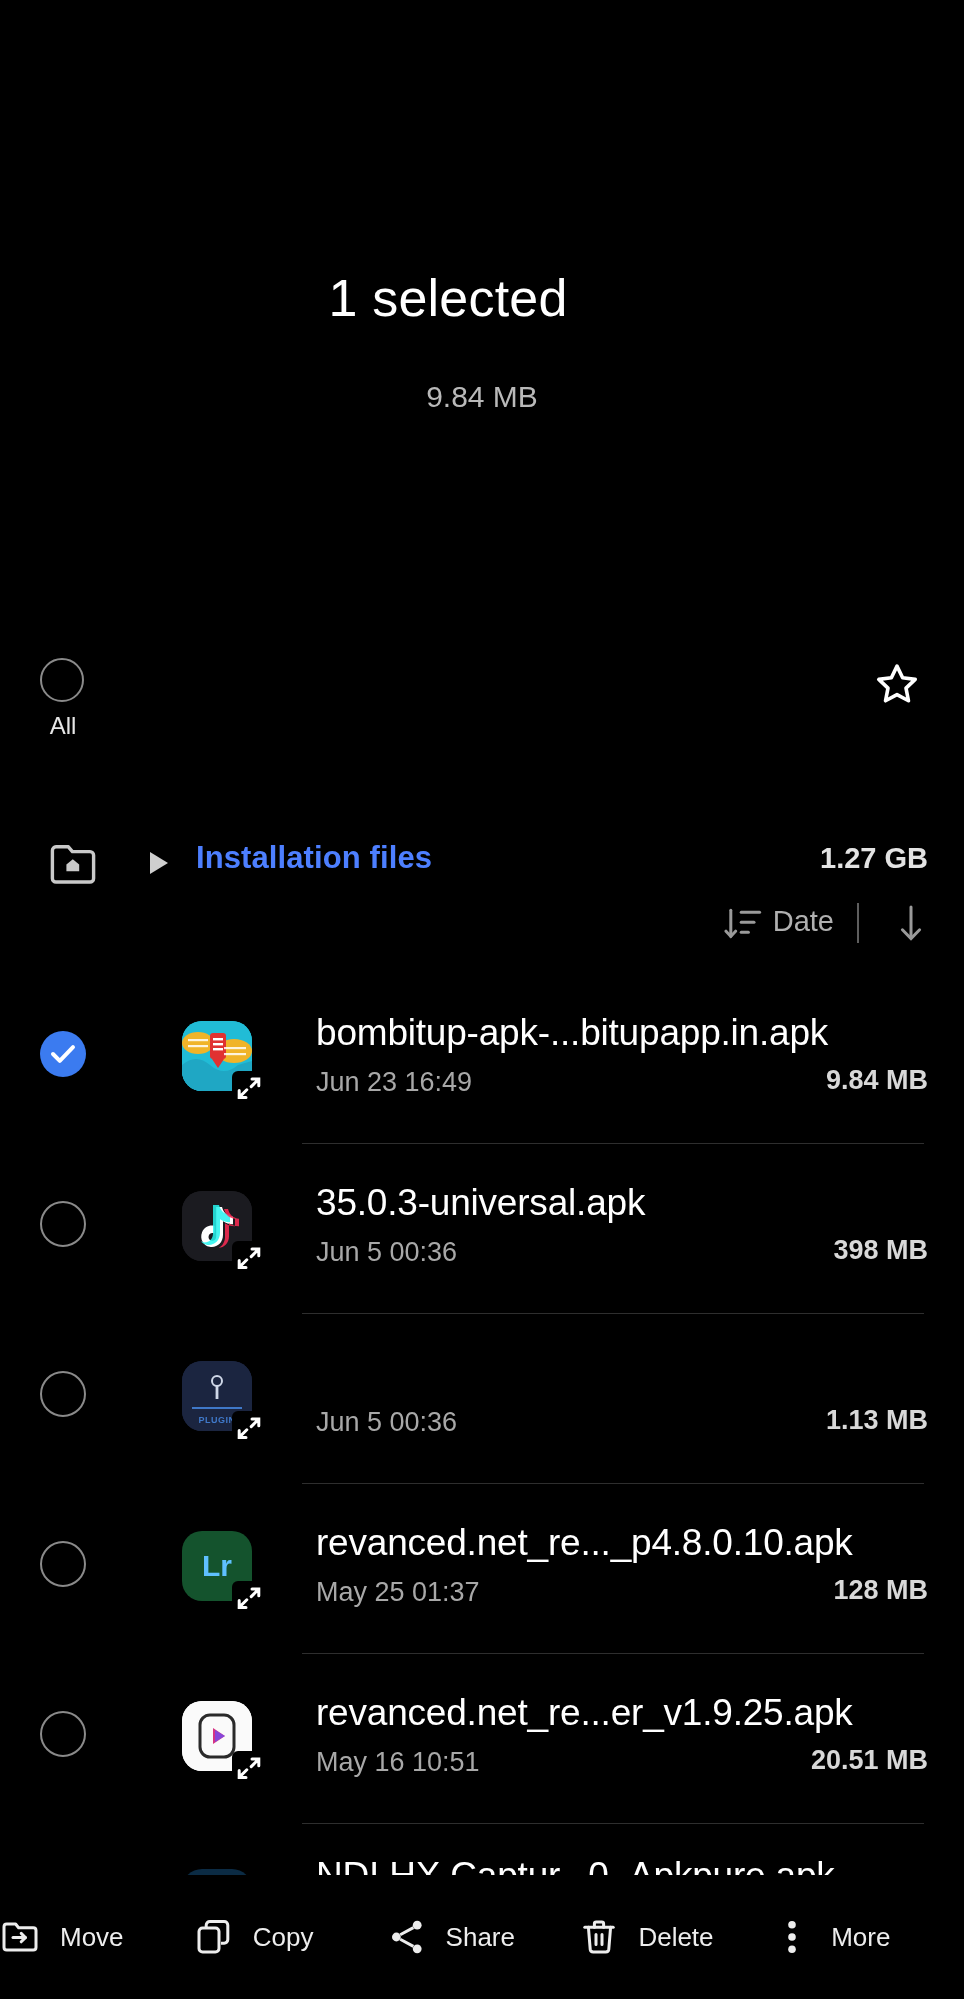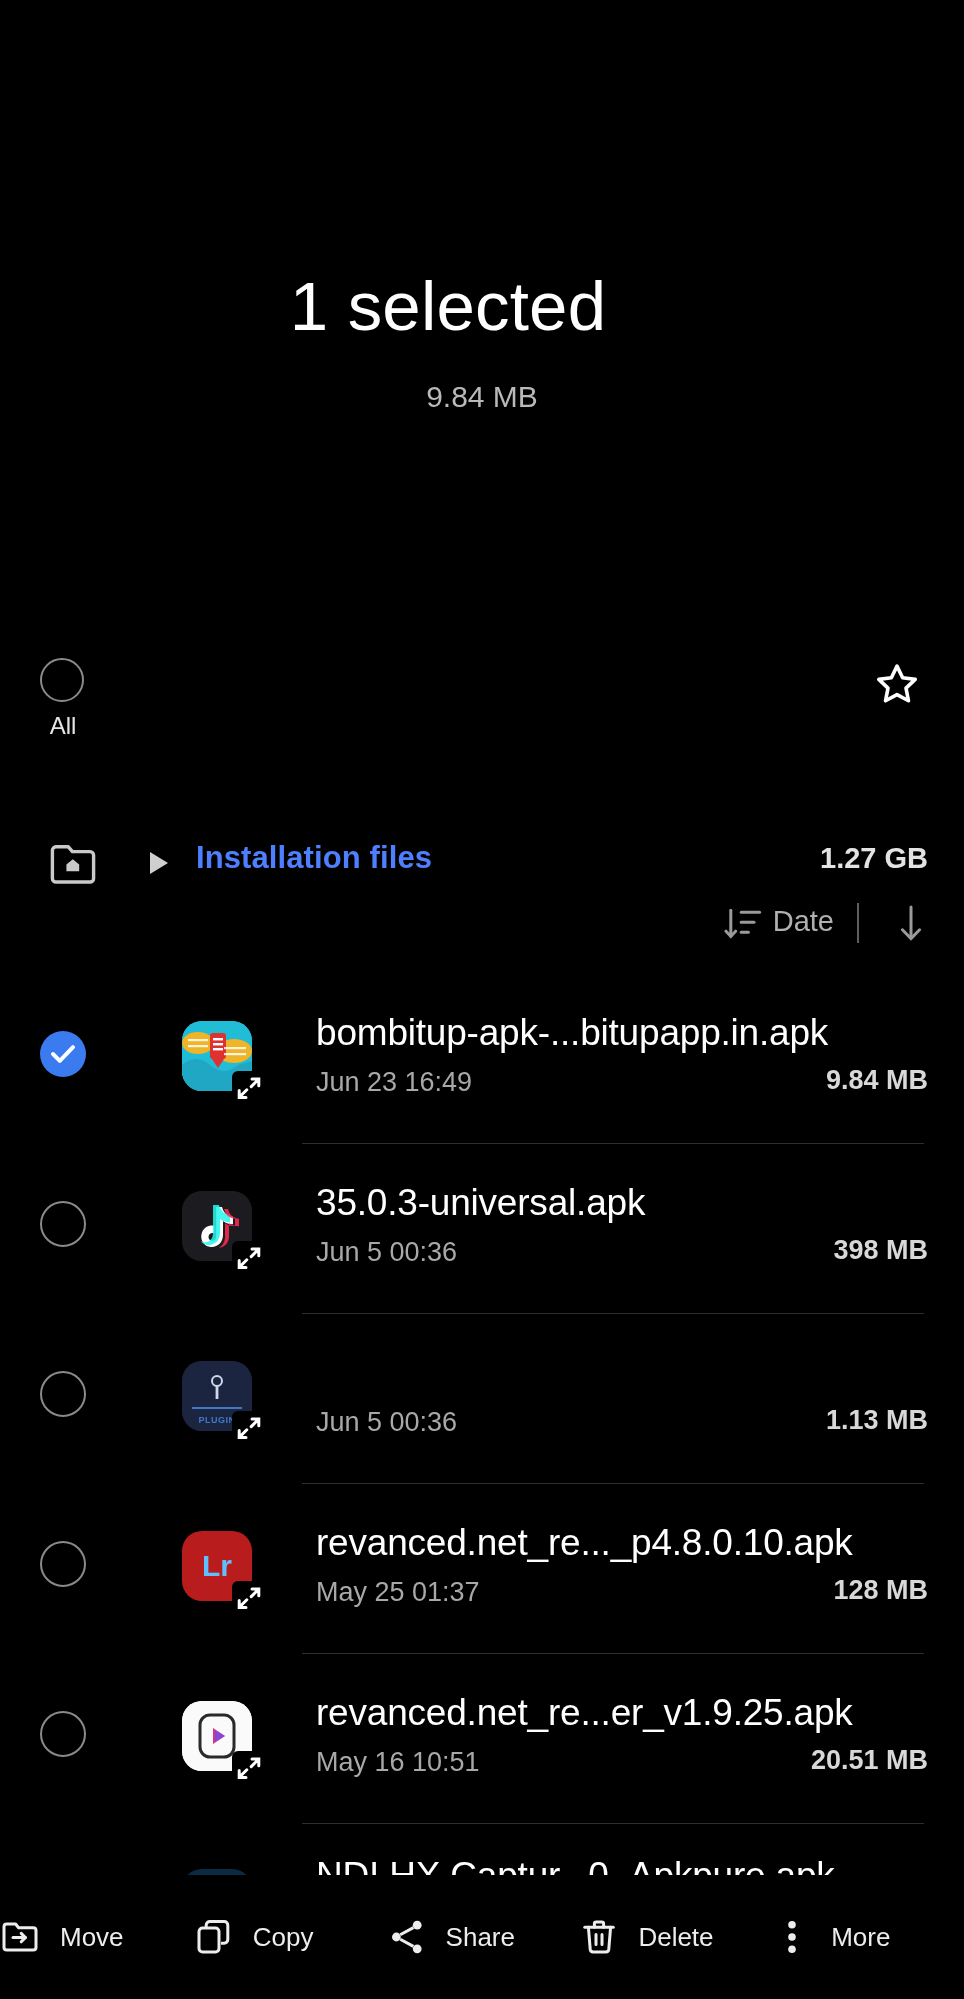--- a/index.html
+++ b/index.html
@@ -7,21 +7,21 @@
     width:964px;height:1999px;overflow:hidden;position:relative;
     font-family:"Liberation Sans","DejaVu Sans",sans-serif;
     color:#fff;-webkit-font-smoothing:antialiased;
   }
   .screen{position:absolute;inset:0;background:#000;}
 
   
   .header{position:absolute;left:0;top:0;width:964px;height:560px;}
   .hdr-title{
     position:absolute;left:0;top:272px;width:896px;text-align:center;
-    font-size:69px;line-height:1;font-weight:400;color:#ffffff;letter-spacing:.2px;
+    font-size:52px;line-height:1;font-weight:400;color:#ffffff;letter-spacing:.2px;
   }
   .hdr-sub{
     position:absolute;left:0;top:382px;width:964px;text-align:center;
     font-size:30px;line-height:1;color:#b9b9b9;font-weight:400;
   }
 
   
   .allrow{position:absolute;left:0;top:640px;width:964px;height:110px;}
   .all-circle{
     position:absolute;left:40px;top:18px;width:44px;height:44px;border-radius:50%;
@@ -58,21 +58,21 @@
   .row-name{position:absolute;left:316px;top:37px;font-size:37px;color:#fff;white-space:nowrap;letter-spacing:-.2px;}
   .row-date{position:absolute;left:316px;top:92px;font-size:27px;color:#a8a8a8;}
   .row-size{position:absolute;right:36px;top:90px;font-size:27px;font-weight:700;color:#d8d8d8;}
   .row-sep{position:absolute;left:302px;top:168px;width:622px;height:1px;background:#2e2e2e;}
 
   
   .ic{width:70px;height:70px;position:relative;}
   .ic-bomb{background:#21bcd6;}
   .ic-tik{background:#1b1b20;}
   .ic-plug{background:#1b2540;}
-  .ic-lr{background:#b91c1c;display:flex;align-items:center;justify-content:center;}
+  .ic-lr{background:#14532d;display:flex;align-items:center;justify-content:center;}
   .ic-lr span{color:#5fc0ff;font-size:30px;font-weight:700;font-family:"Liberation Sans",sans-serif;}
   .ic-rev{background:#fafafa;display:flex;align-items:center;justify-content:center;}
   .plug-txt{position:absolute;left:0;bottom:6px;width:100%;text-align:center;font-size:9px;color:#3f78c8;font-weight:700;letter-spacing:.5px;}
   .plug-bar{position:absolute;left:10px;bottom:22px;width:50px;height:2px;background:#3f78c8;}
 
   
   .partial{position:absolute;left:0;top:1845px;width:964px;height:80px;overflow:hidden;}
   .partial .row-name{top:10px;}
 
   

